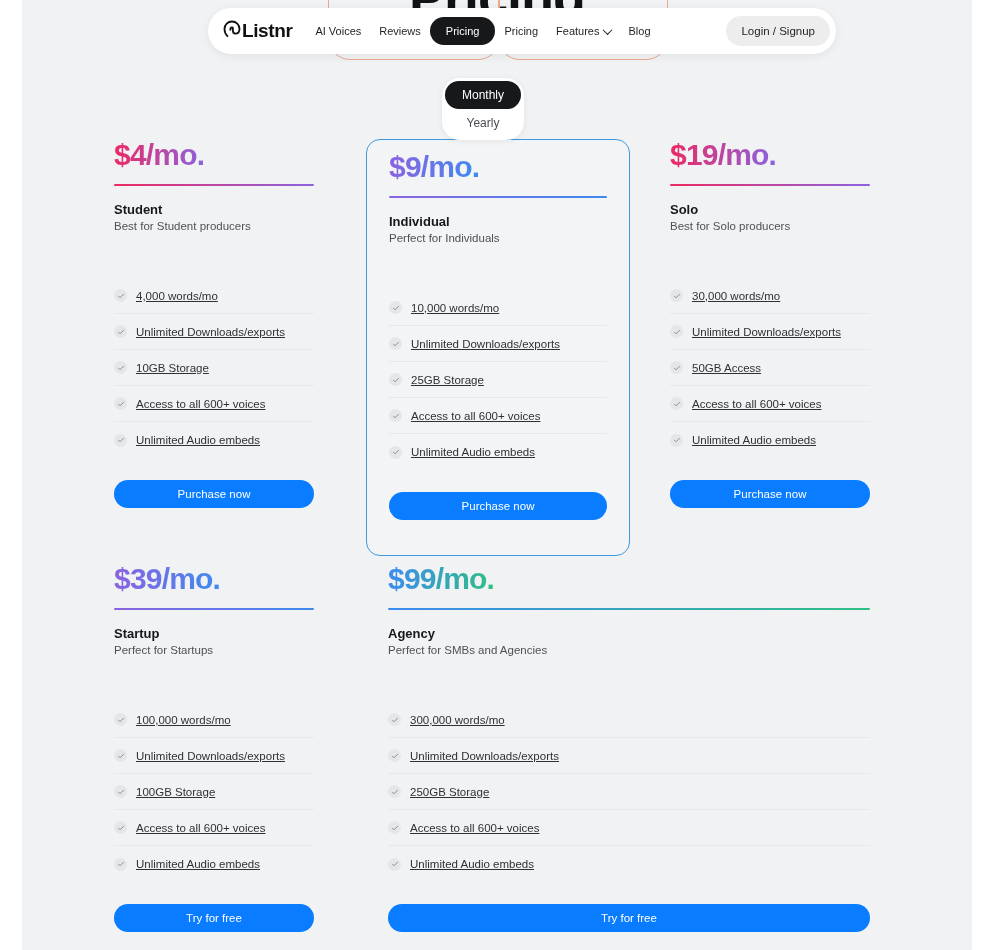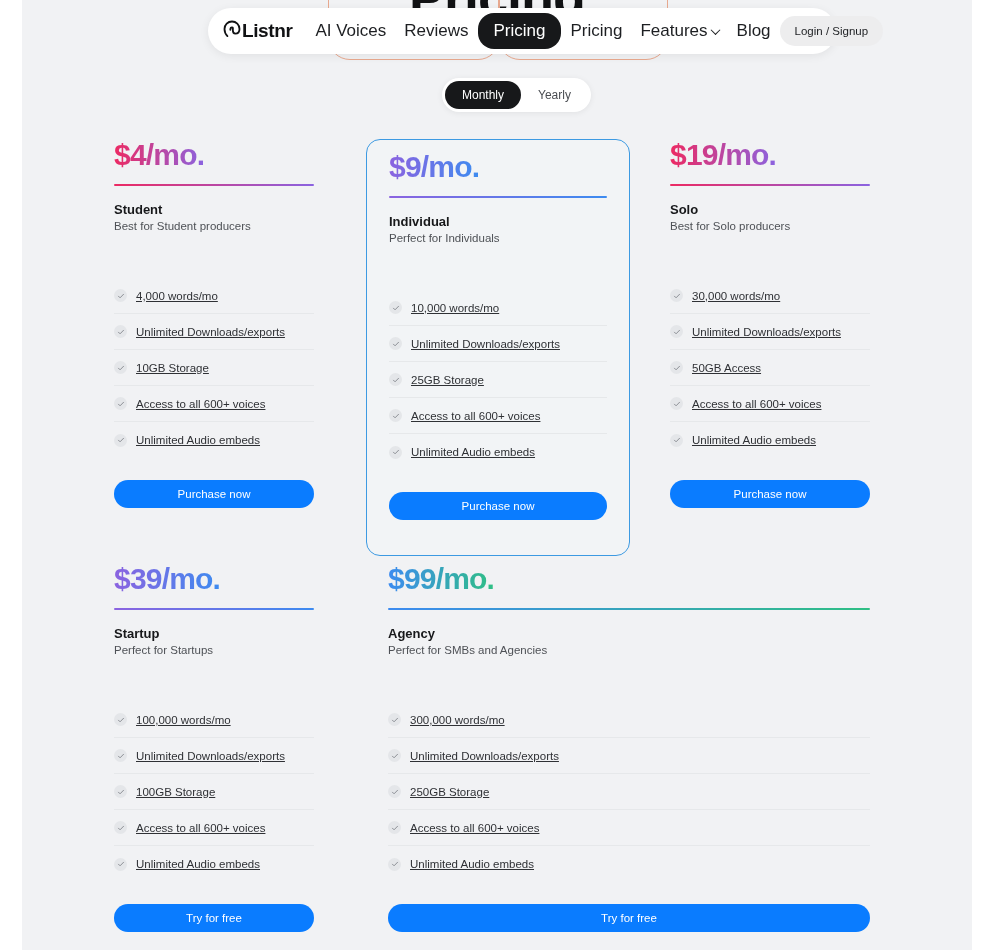--- a/index.html
+++ b/index.html
@@ -79,21 +79,21 @@
   }
   #brand-mark { display: block; }
   #brand-name {
     font-size: 19px;
     font-weight: 700;
     color: #111214;
     letter-spacing: -0.4px;
   }
 
   .nav-link {
-    font-size: 17px;
+    font-size: 11px;
     color: #1d1f22;
     padding: 6px 9px;
     border-radius: 14px;
     white-space: nowrap;
     cursor: pointer;
     display: flex;
     align-items: center;
     gap: 4px;
   }
   .nav-link.active {
@@ -126,20 +126,21 @@
     position: absolute;
     left: 420px;
     top: 78px;
     display: flex;
     align-items: center;
     background: #ffffff;
     border-radius: 18px;
     padding: 3px;
     box-shadow: 0 1px 6px rgba(0,0,0,0.07);
     z-index: 20;
+    flex-direction: column;
   }
   .toggle-opt {
     font-size: 12px;
     padding: 7px 17px;
     border-radius: 15px;
     color: #4a4d52;
     cursor: pointer;
     white-space: nowrap;
   }
   .toggle-opt.on {

